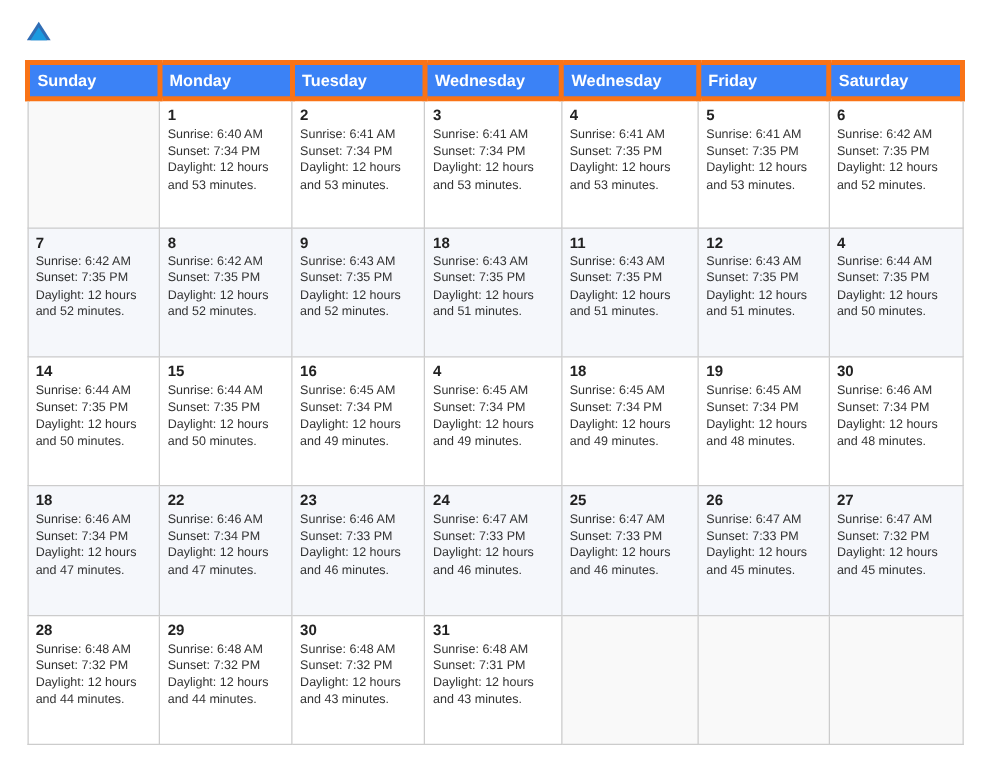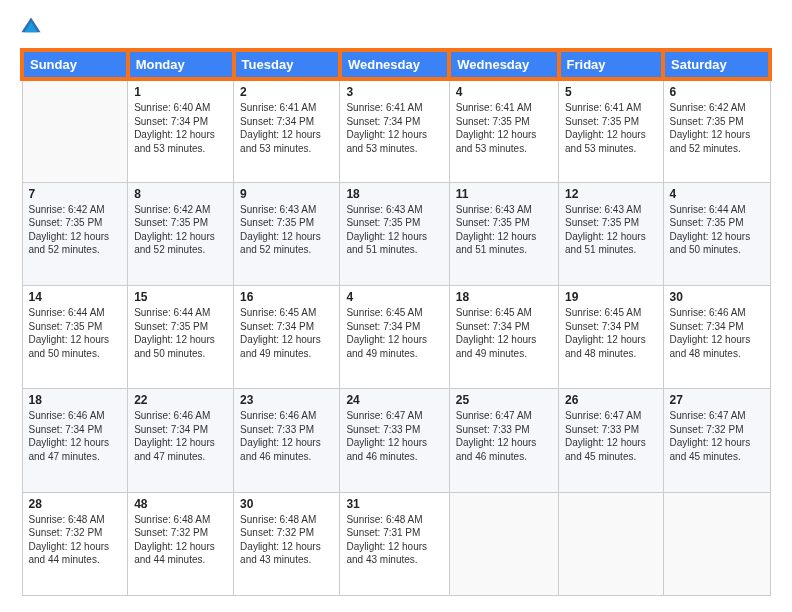--- a/index.html
+++ b/index.html
@@ -311,21 +311,21 @@
           </td>
         </tr>
         <tr>
           <td>
             <span class="day-num">28</span>
             <div class="day-info" style="white-space: pre-line;">Sunrise: 6:48 AM
 Sunset: 7:32 PM
 Daylight: 12 hours and 44 minutes.</div>
           </td>
           <td>
-            <span class="day-num">48</span>
+            <span class="day-num">29</span>
             <div class="day-info" style="white-space: pre-line;">Sunrise: 6:48 AM
 Sunset: 7:32 PM
 Daylight: 12 hours and 44 minutes.</div>
           </td>
           <td>
             <span class="day-num">30</span>
             <div class="day-info" style="white-space: pre-line;">Sunrise: 6:48 AM
 Sunset: 7:32 PM
 Daylight: 12 hours and 43 minutes.</div>
           </td>

